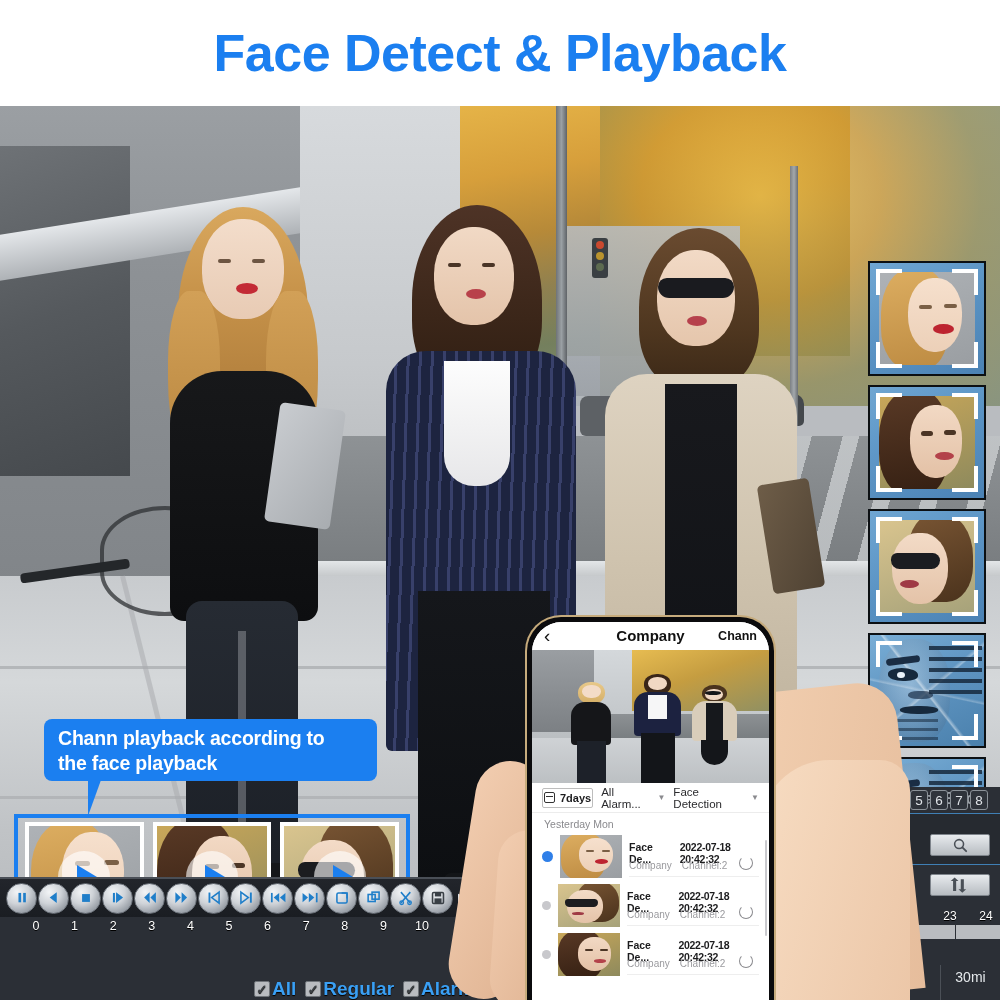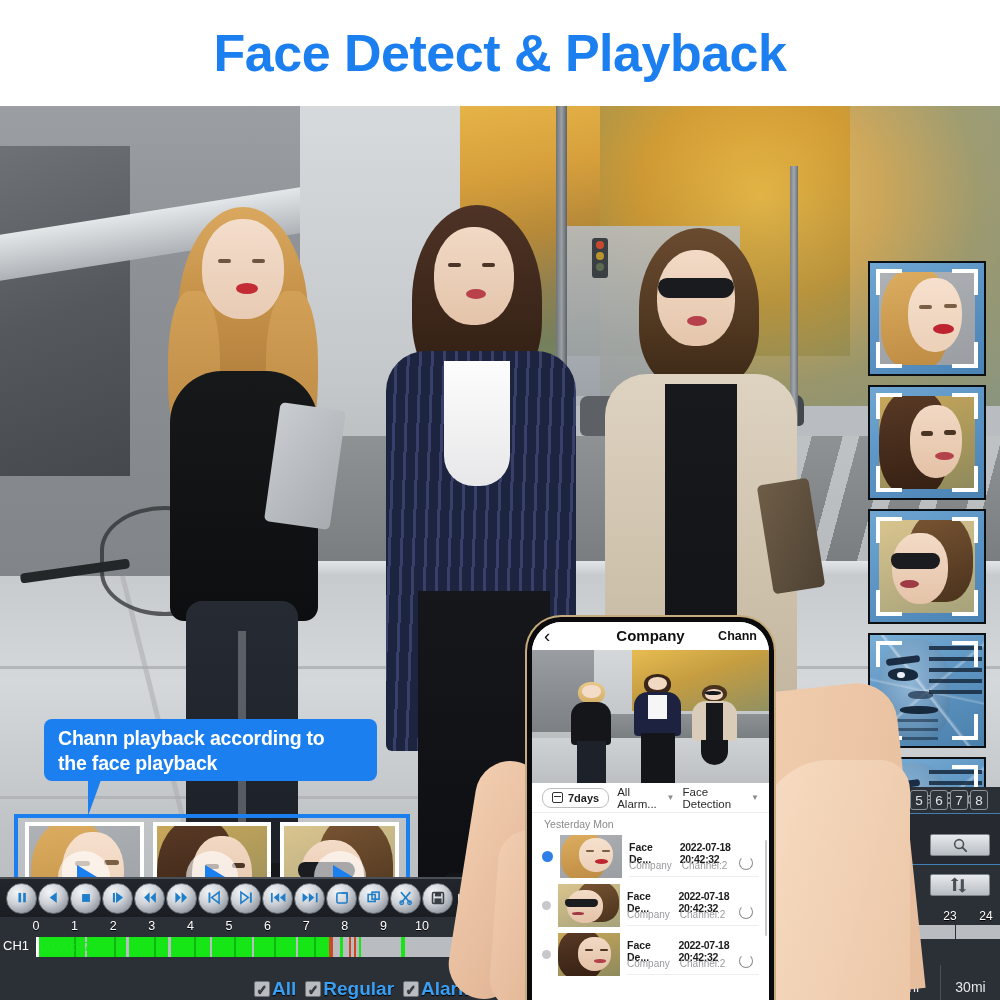--- a/index.html
+++ b/index.html
@@ -290,21 +290,21 @@
      color:#fff; font-size:12px;}
   #cpb .ruler span{ position:absolute; top:0; transform:translateX(-50%);
      text-shadow:0 1px 0 #000;}
   #cpb .tl{ position:absolute; left:0; top:138px; width:180px; height:14px;
      background:#b9bcc0; }
   #cpb .tl i{ position:absolute; top:0; width:1px; height:14px; background:#2b2f36;}
   #cpb .zoomrow{ position:absolute; left:0; top:178px; width:180px; height:35px;
      display:flex; }
   #cpb .zoomrow div{ flex:1; border-left:1px solid #4b5057; color:#e4e8eb;
      font-size:14px; display:flex; align-items:flex-end; justify-content:center;
-     padding-bottom:5px; }
+     padding-bottom:15px; }
 
   
   #phone{ position:absolute; left:527px; top:617px; width:247px; height:383px;
      background:#0b0b0d; border-radius:34px 34px 0 0; padding:5px 5px 0 5px;
      box-shadow:0 0 0 2px #c6ab7c; }
   #phone-screen{ position:relative; width:237px; height:378px; background:#fff;
      border-radius:30px 30px 0 0; overflow:hidden; }
   #status-bar{ position:relative; height:30px; background:#fff; }
   #status-bar .left{ position:absolute; left:14px; top:8px; display:flex; gap:3px;
      align-items:center; color:#1c1c1e; font-size:8px;}
@@ -340,21 +340,21 @@
   #phone-video .pv-road{ position:absolute; left:28%; top:48%; width:72%; height:22%;
      background:linear-gradient(180deg,#8d9194,#757a7d);}
   .pv-person{ position:absolute; bottom:0; }
   .pv-head{ position:absolute; border-radius:47%;}
   .pv-body{ position:absolute; }
 
   #phone-filter{ position:relative; height:30px; background:#fff;
      display:flex; align-items:center; gap:8px; padding:0 10px;
      border-bottom:1px solid #ececec;}
   .pill{ display:flex; align-items:center; gap:5px; border:1px solid #bdbdbd;
-     border-radius:9px; padding:3px 9px; font-size:11px; color:#1c1c1e; font-weight:bold;}
+     border-radius:2px; padding:3px 1px; font-size:11px; color:#1c1c1e; font-weight:bold;}
   .pill .cal{ width:11px;height:11px;border:1.3px solid #333;border-radius:2px;
      position:relative;}
   .pill .cal::before{content:"";position:absolute;left:1px;right:1px;top:2.5px;height:1px;
      background:#333;}
   .fsel{ display:flex; align-items:center; gap:4px; font-size:11.5px; color:#2b2b2e;}
   .fsel .cv{ font-size:8px; color:#8a8a8e;}
 
   #phone-daylabel{ padding:5px 12px 2px 12px; font-size:10.5px; color:#8a8a8e;
      background:#fff; }
   #phone-list{ position:relative; background:#fff; }
@@ -728,40 +728,20 @@
       <span style="left: 190.4px;">4</span>
       <span style="left: 229px;">5</span>
       <span style="left: 267.6px;">6</span>
       <span style="left: 306.2px;">7</span>
       <span style="left: 344.8px;">8</span>
       <span style="left: 383.4px;">9</span>
       <span style="left: 422px;">10</span>
       <span style="left: 460.6px;">11</span>
     </div>
 
-  <div id="dvr-track">
-    <div class="chlabel">CH1</div>
-    <div class="bar">
-      <div class="green" style="width:64%"></div>
-      <div class="mk" style="left:63.2%;width:0.9%;background:#cc4a22"></div>
-      <div class="mk" style="left:65.5%;width:0.7%;background:#16e516"></div>
-      <div class="mk" style="left:67.4%;width:0.5%;background:#cc4a22"></div>
-      <div class="mk" style="left:68.6%;width:0.4%;background:#cc4a22"></div>
-      <div class="mk" style="left:69.6%;width:0.5%;background:#16e516"></div>
-      <div class="mk" style="left:78.7%;width:0.8%;background:#16e516"></div>
-      <div class="mk" style="left:56%;width:0.5%;background:#b9bcc0"></div>
-      <div class="mk" style="left:19.5%;width:0.5%;background:#b9bcc0"></div>
-      <div class="mk" style="left:28.5%;width:0.5%;background:#b9bcc0"></div>
-      <div class="mk" style="left:37.5%;width:0.5%;background:#b9bcc0"></div>
-      <div class="mk" style="left:46.5%;width:0.5%;background:#b9bcc0"></div>
-      <div class="mk" style="left:10.5%;width:0.5%;background:#b9bcc0"></div>
-      <div class="cursor"></div>
-      <div class="tcode">00:00:07</div>
-    </div>
-  </div>
 </div>
 
 <div id="dvr-checks">
     <div class="chk">
       <span class="box">✓</span>
       <span>All</span>
     </div>
     <div class="chk">
       <span class="box">✓</span>
       <span>Regular</span>

